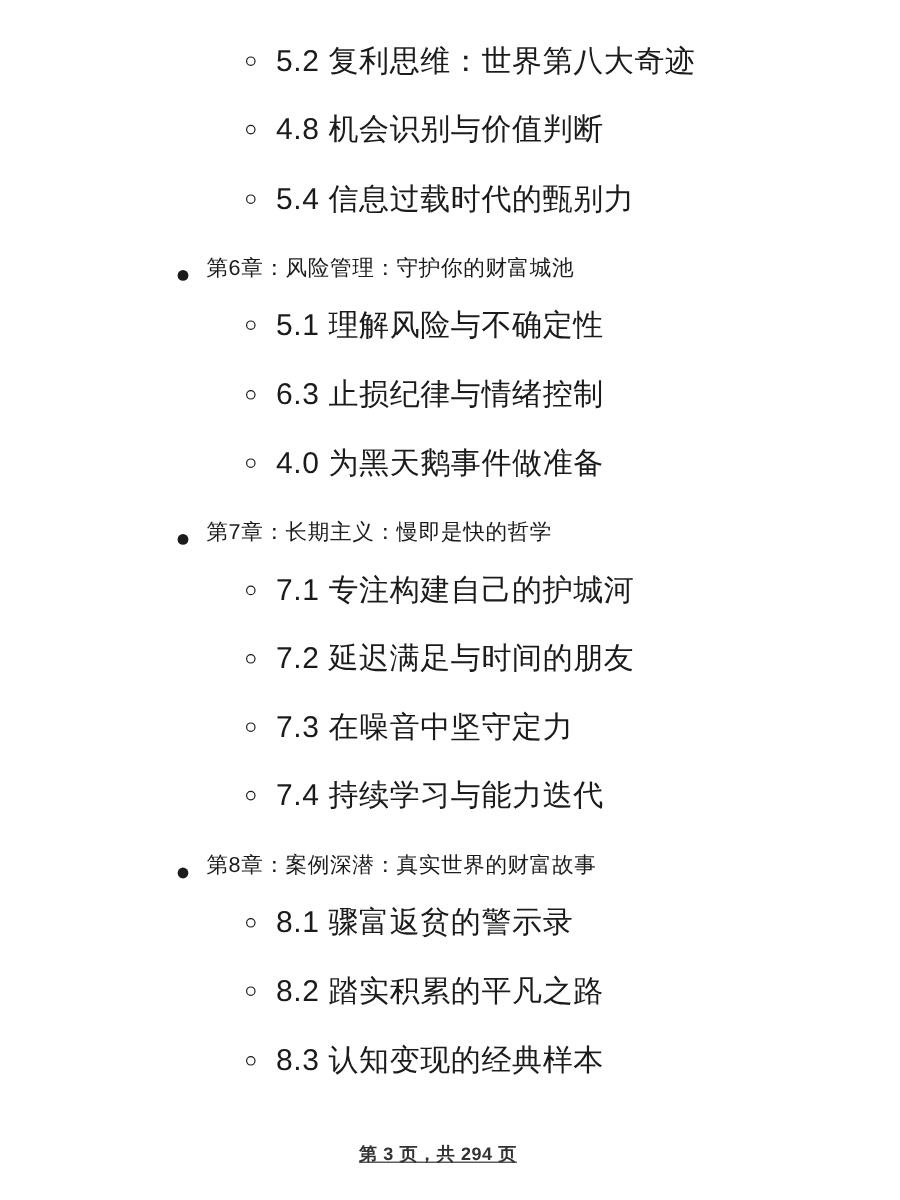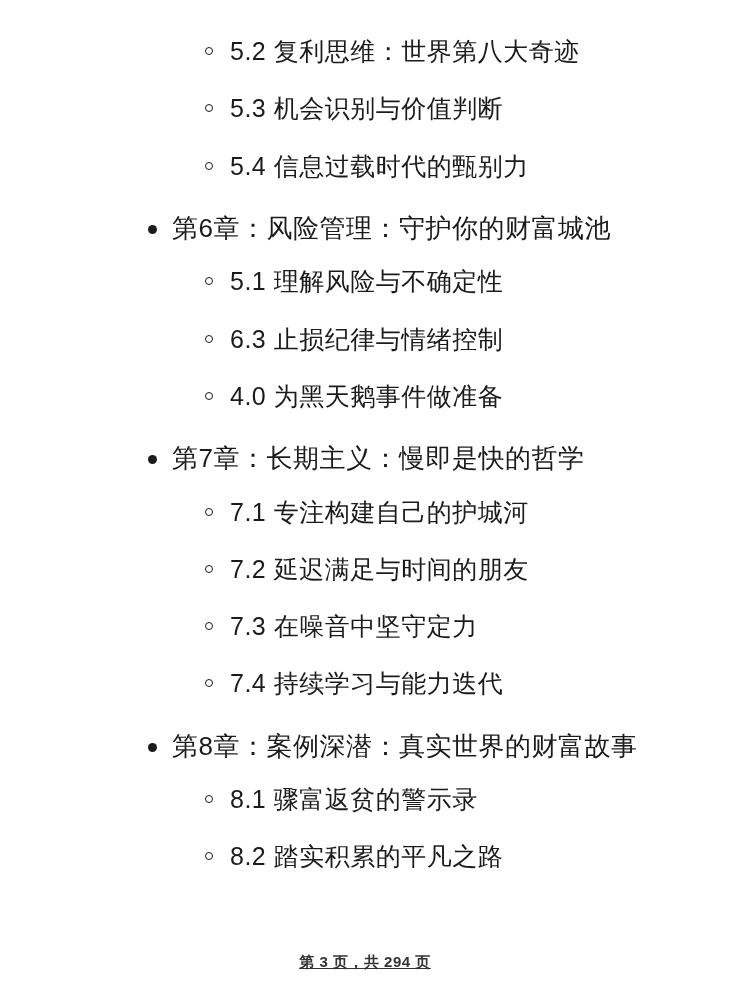--- a/index.html
+++ b/index.html
@@ -24,21 +24,21 @@
   }
   .toc {
     list-style: none;
     margin: 0;
     padding: 0;
   }
   
   .chapter {
     position: relative;
     padding-left: 132px;
-    font-size: 26px;
+    font-size: 18px;
     line-height: 1.25;
     margin: 30px 0 22px 0;
     letter-spacing: 0.5px;
     font-weight: 400;
     color: #1b1b1b;
   }
   .chapter::before {
     content: "";
     position: absolute;
     left: 108px;
@@ -83,34 +83,35 @@
     text-decoration: underline;
   }
 </style>
 </head>
 <body>
 
 <div class="page">
 
   <ul class="toc">
     <li class="section">5.2 复利思维：世界第八大奇迹</li>
-    <li class="section">5.3 机会识别与价值判断</li>
+    <li class="section">4.8 机会识别与价值判断</li>
     <li class="section">5.4 信息过载时代的甄别力</li>
 
     <li class="chapter">第6章：风险管理：守护你的财富城池</li>
     <li class="section">5.1 理解风险与不确定性</li>
     <li class="section">6.3 止损纪律与情绪控制</li>
     <li class="section">4.0 为黑天鹅事件做准备</li>
 
     <li class="chapter">第7章：长期主义：慢即是快的哲学</li>
     <li class="section">7.1 专注构建自己的护城河</li>
     <li class="section">7.2 延迟满足与时间的朋友</li>
     <li class="section">7.3 在噪音中坚守定力</li>
     <li class="section">7.4 持续学习与能力迭代</li>
 
     <li class="chapter">第8章：案例深潜：真实世界的财富故事</li>
     <li class="section">8.1 骤富返贫的警示录</li>
     <li class="section">8.2 踏实积累的平凡之路</li>
+    <li class="section">8.3 认知变现的经典样本</li>
 
   </ul>
 
   <div class="footer">第 3 页，共 294 页</div>
 </div>
 
 </body></html>

